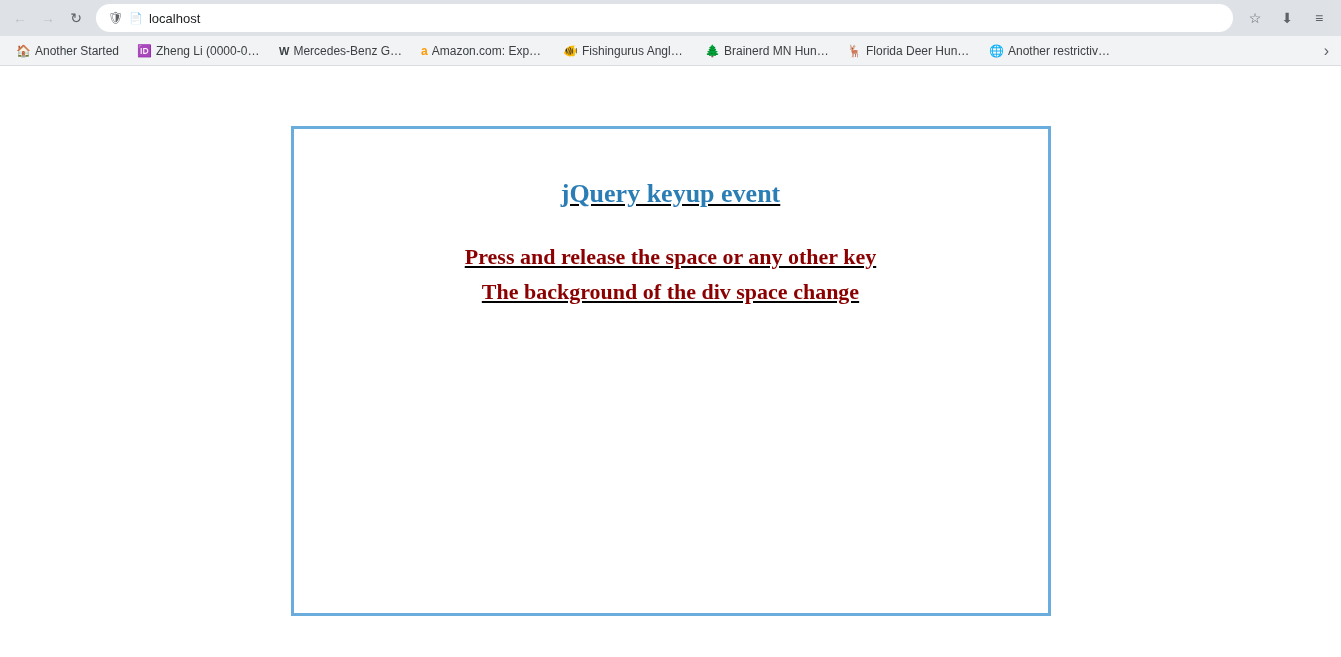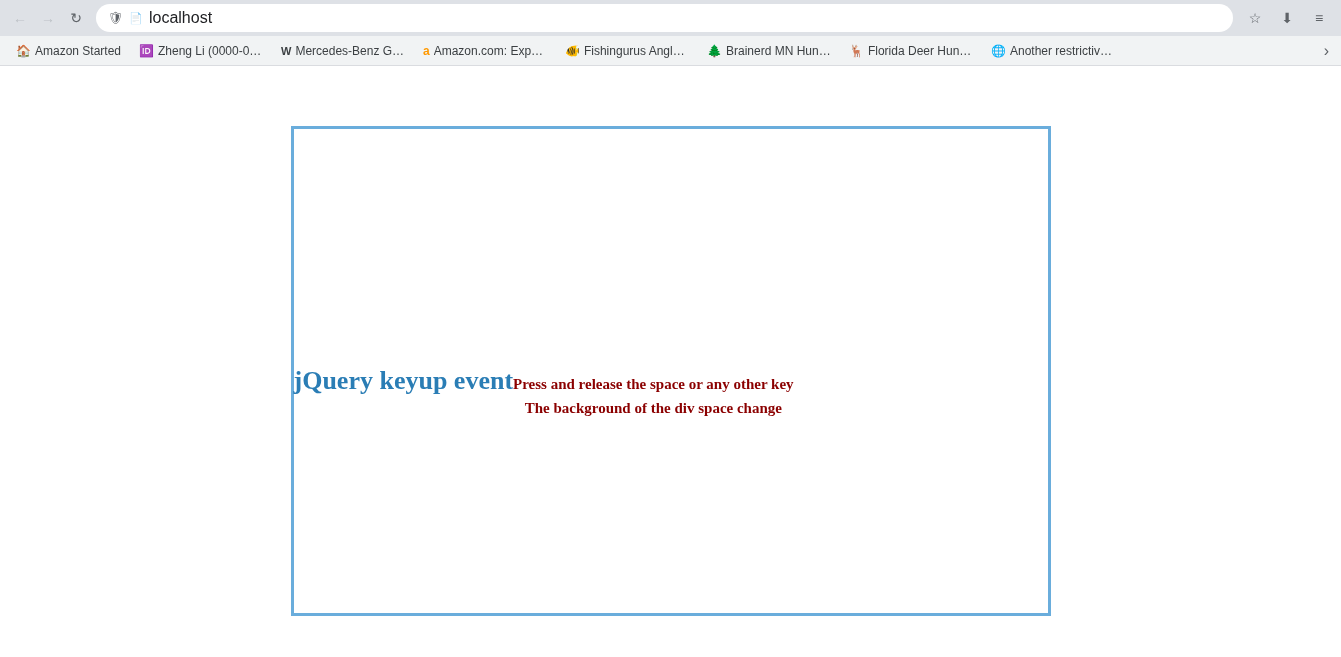--- a/index.html
+++ b/index.html
@@ -69,21 +69,21 @@
       color: #5f6368;
       font-size: 12px;
     }
 
     .page-icon {
       color: #5f6368;
       font-size: 11px;
     }
 
     .address-text {
-      font-size: 16px;
+      font-size: 13px;
       color: #202124;
       flex: 1;
     }
 
     .toolbar-actions {
       display: flex;
       gap: 4px;
       align-items: center;
     }
 
@@ -158,40 +158,41 @@
       padding-top: 60px;
       overflow: auto;
     }
 
     .demo-box {
       width: 760px;
       min-height: 490px;
       border: 3px solid #6aaddc;
       background: white;
       display: flex;
-      flex-direction: row;
+      flex-direction: column;
       align-items: center;
       padding-top: 50px;
+      text-decoration: underline;
     }
 
     .demo-title {
       font-size: 26px;
       font-weight: bold;
       color: #2a7db5;
       margin-bottom: 30px;
       font-family: Georgia, serif;
     }
 
     .demo-instruction {
       text-align: center;
       line-height: 1.6;
     }
 
     .demo-instruction p {
-      font-size: 15px;
+      font-size: 22px;
       font-weight: bold;
       color: #8b0000;
       font-family: Georgia, serif;
     }
   </style>
 </head>
 <body>
 
 <div class="browser-chrome">
 
@@ -211,21 +212,21 @@
     <div class="toolbar-actions">
       <button class="toolbar-action-btn">☆</button>
       <button class="toolbar-action-btn">⬇</button>
       <button class="toolbar-action-btn">≡</button>
     </div>
   </div>
 
   <div class="bookmarks-bar">
     <div class="bookmark-item">
       <span class="bookmark-icon">🏠</span>
-      <span class="bookmark-label">Amazon Started</span>
+      <span class="bookmark-label">Another Started</span>
     </div>
     <div class="bookmark-item">
       <span class="bookmark-icon">🆔</span>
       <span class="bookmark-label">Zheng Li (0000-0002-3...</span>
     </div>
     <div class="bookmark-item">
       <span class="bookmark-icon" style="font-weight:bold;font-size:11px;">W</span>
       <span class="bookmark-label">Mercedes-Benz G-Clas...</span>
     </div>
     <div class="bookmark-item">

